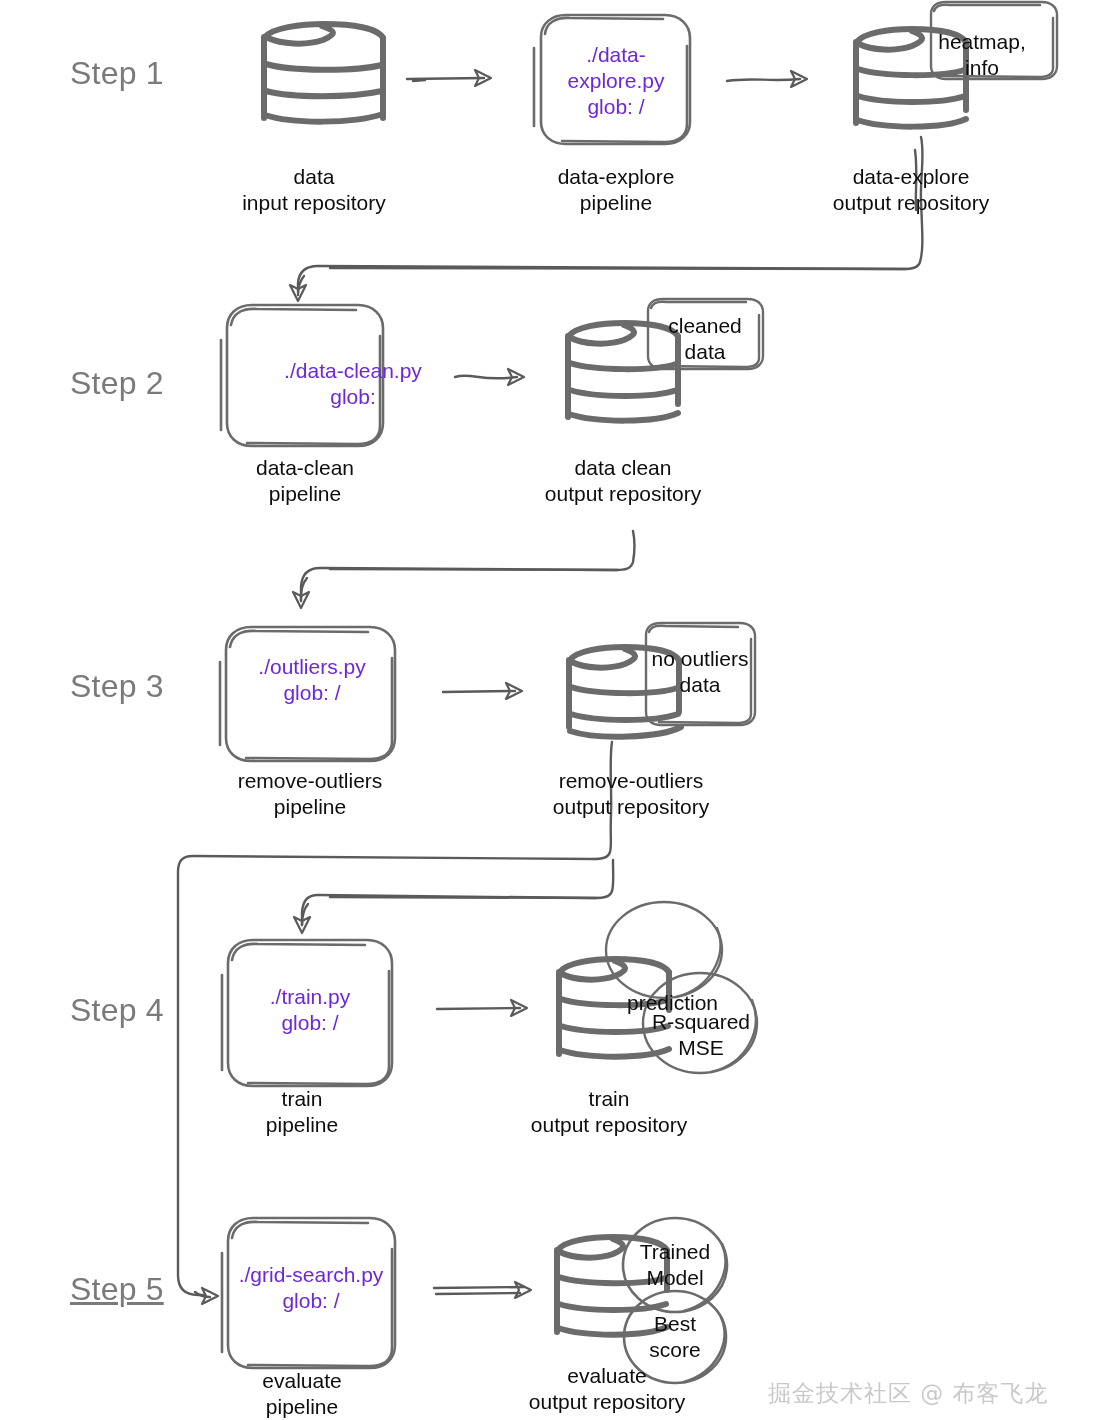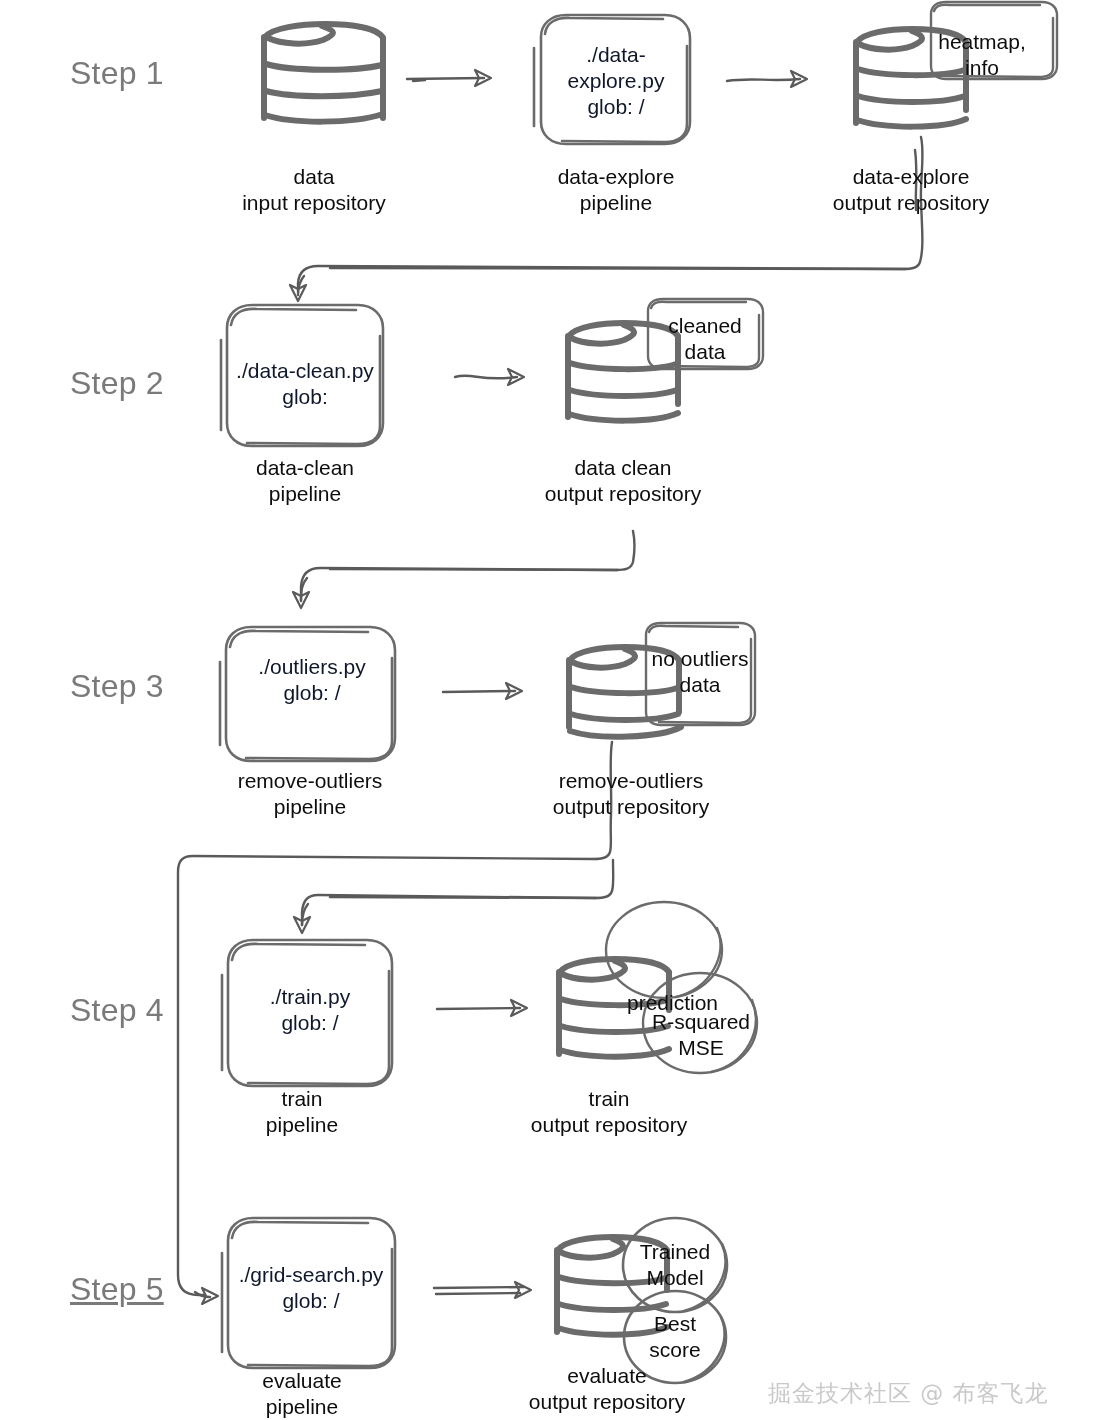--- a/index.html
+++ b/index.html
@@ -19,21 +19,21 @@
     font-size:32px;
     letter-spacing:.2px;
     white-space:nowrap;
     font-weight:400;
   }
   .node-text{
     position:absolute;
     text-align:center;
     font-size:21px;
     line-height:26px;
-    color:#0f172a;
+    color:#6d28d9;
     white-space:pre-line;
   }
   .caption{
     position:absolute;
     text-align:center;
     font-size:21px;
     line-height:26px;
     color:#0d0d0d;
     white-space:pre-line;
   }
@@ -280,21 +280,21 @@
 explore.py
 glob: /</div>
   <div class="caption" style="left:516px;top:164px;width:200px;">data-explore
 pipeline</div>
 
   <div class="note-text" style="left:933px;top:29px;width:98px;">heatmap,
 info</div>
   <div class="caption" style="left:811px;top:164px;width:200px;">data-explore
 output repository</div>
 
-  <div class="node-text" style="left:221px;top:358px;width:168px;">./data-clean.py
+  <div class="node-text" style="left:221px;top:358px;width:168px;padding-left:48px;">./data-clean.py
 glob:</div>
   <div class="caption" style="left:205px;top:455px;width:200px;">data-clean
 pipeline</div>
 
   <div class="note-text" style="left:651px;top:313px;width:108px;">cleaned
 data</div>
   <div class="caption" style="left:523px;top:455px;width:200px;">data clean
 output repository</div>
 
   <div class="node-text" style="left:226px;top:654px;width:172px;">./outliers.py

